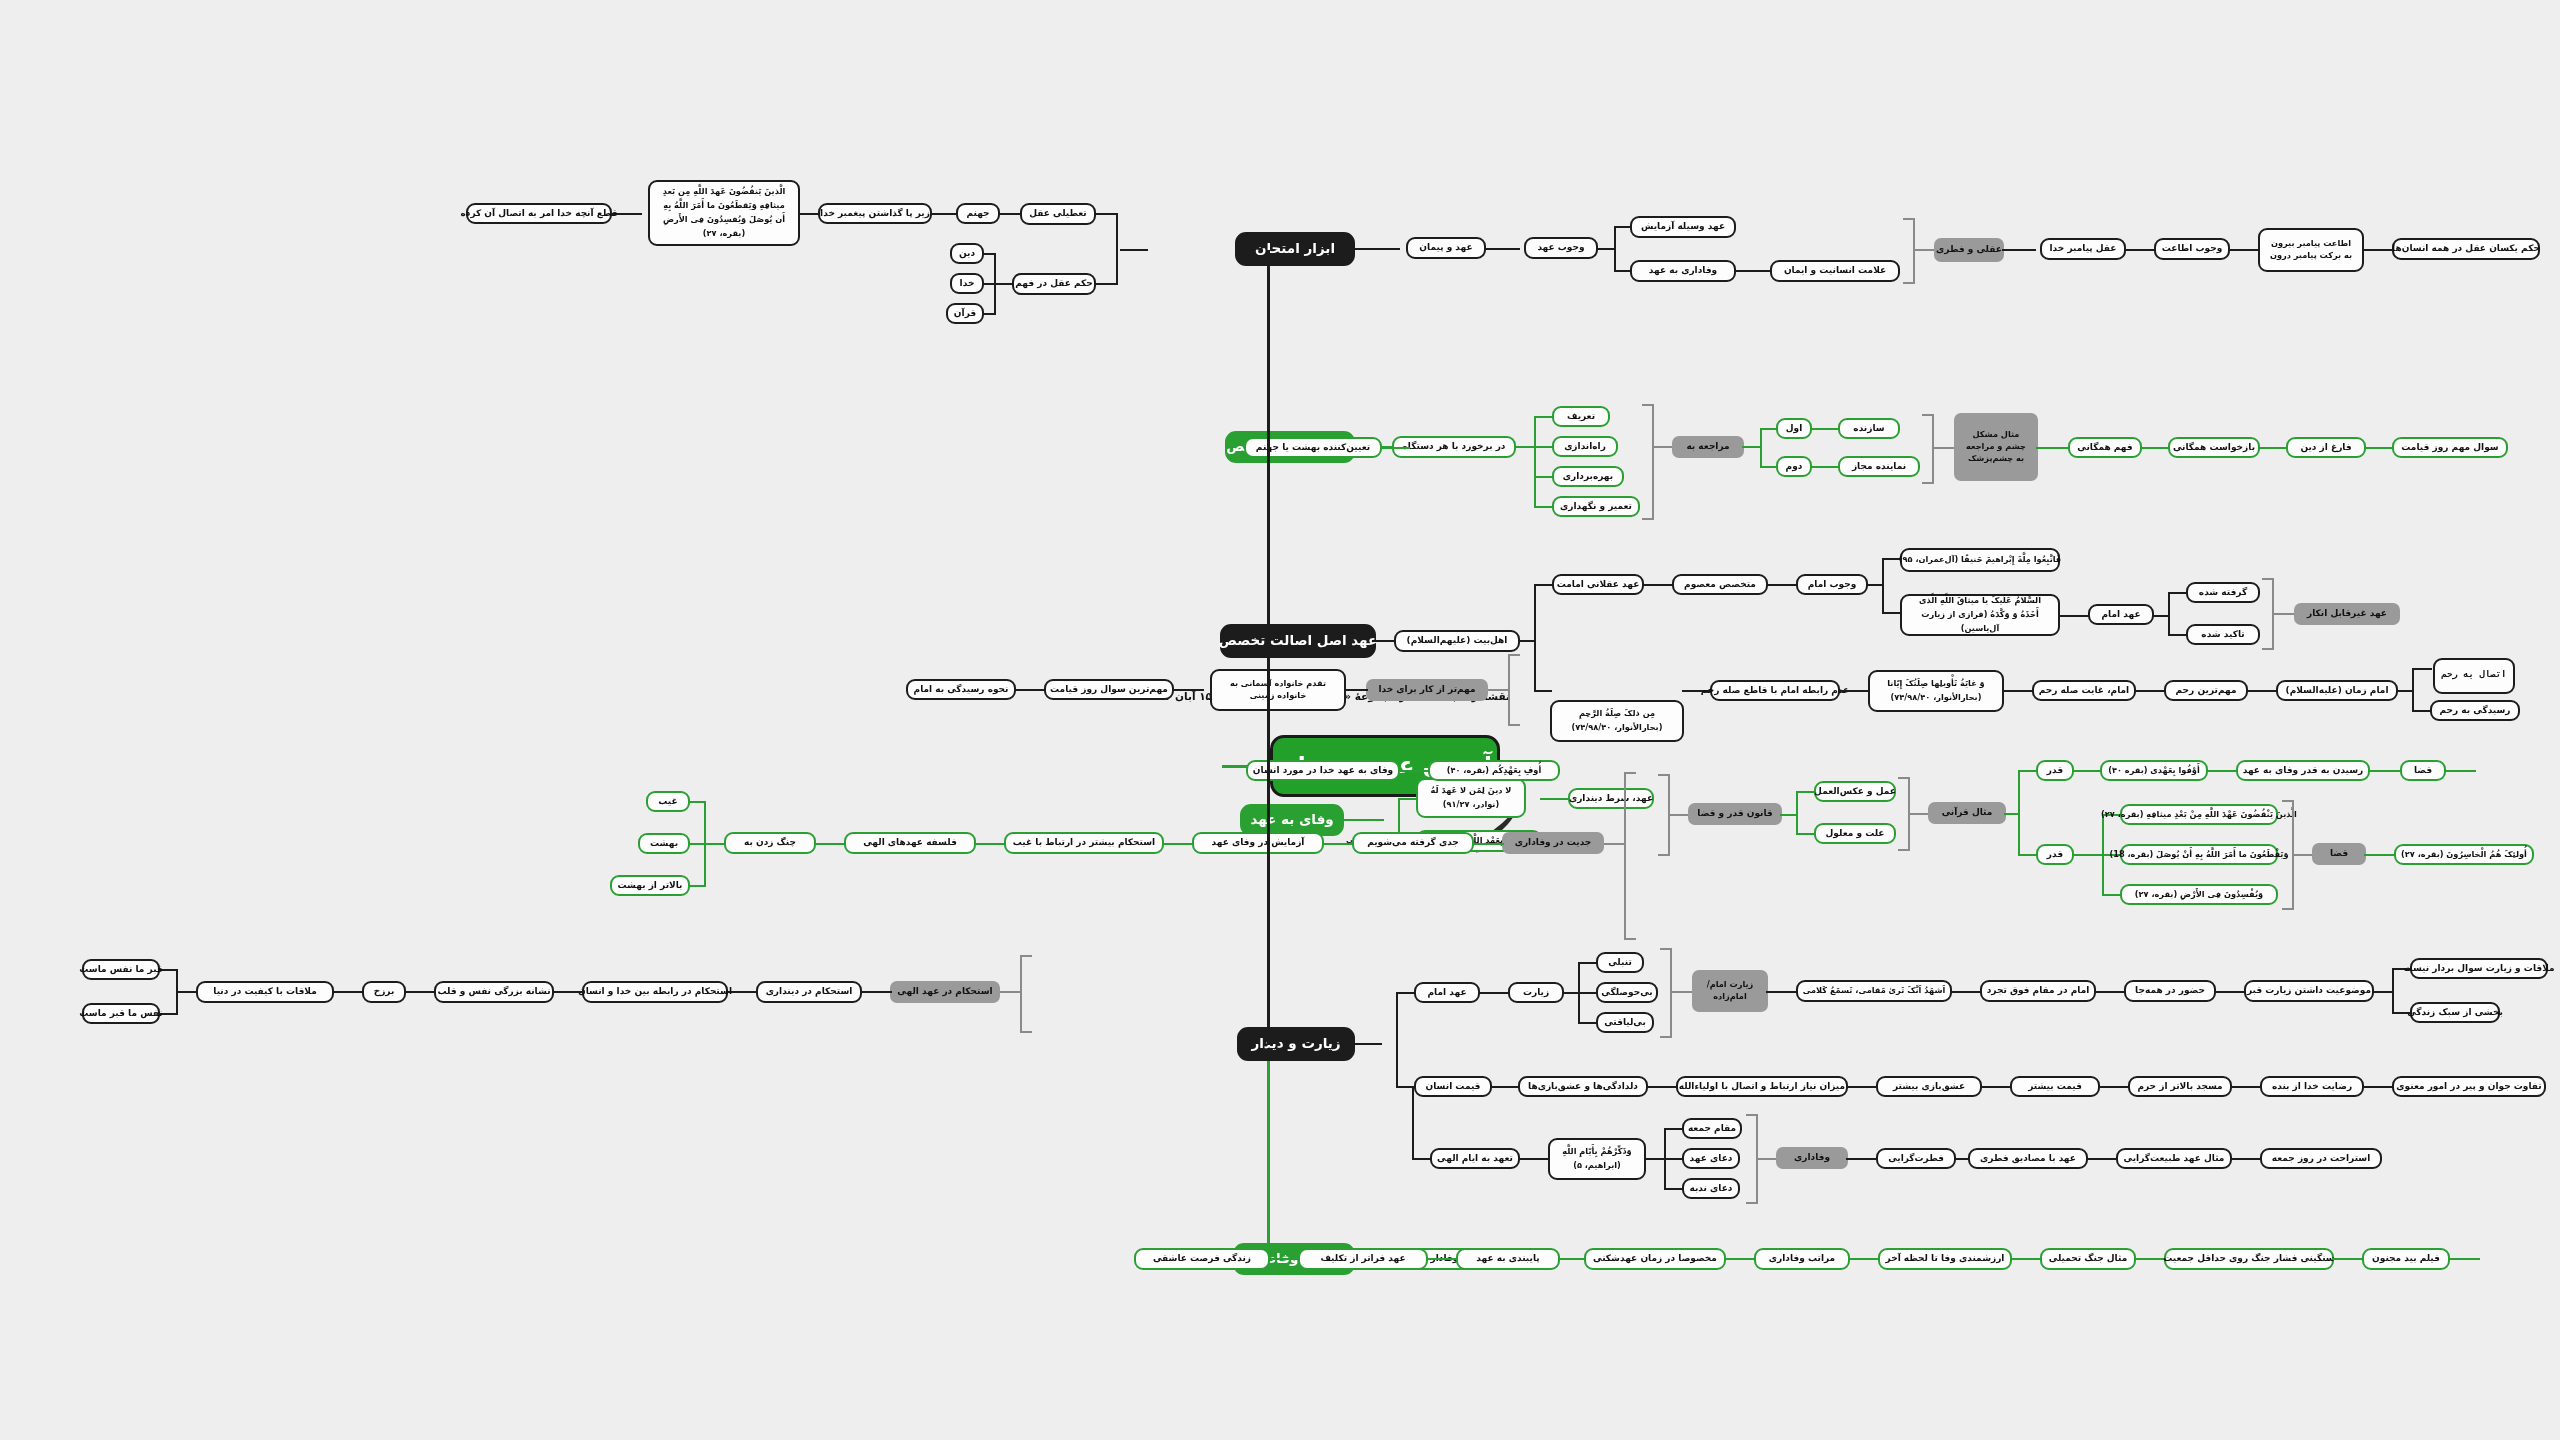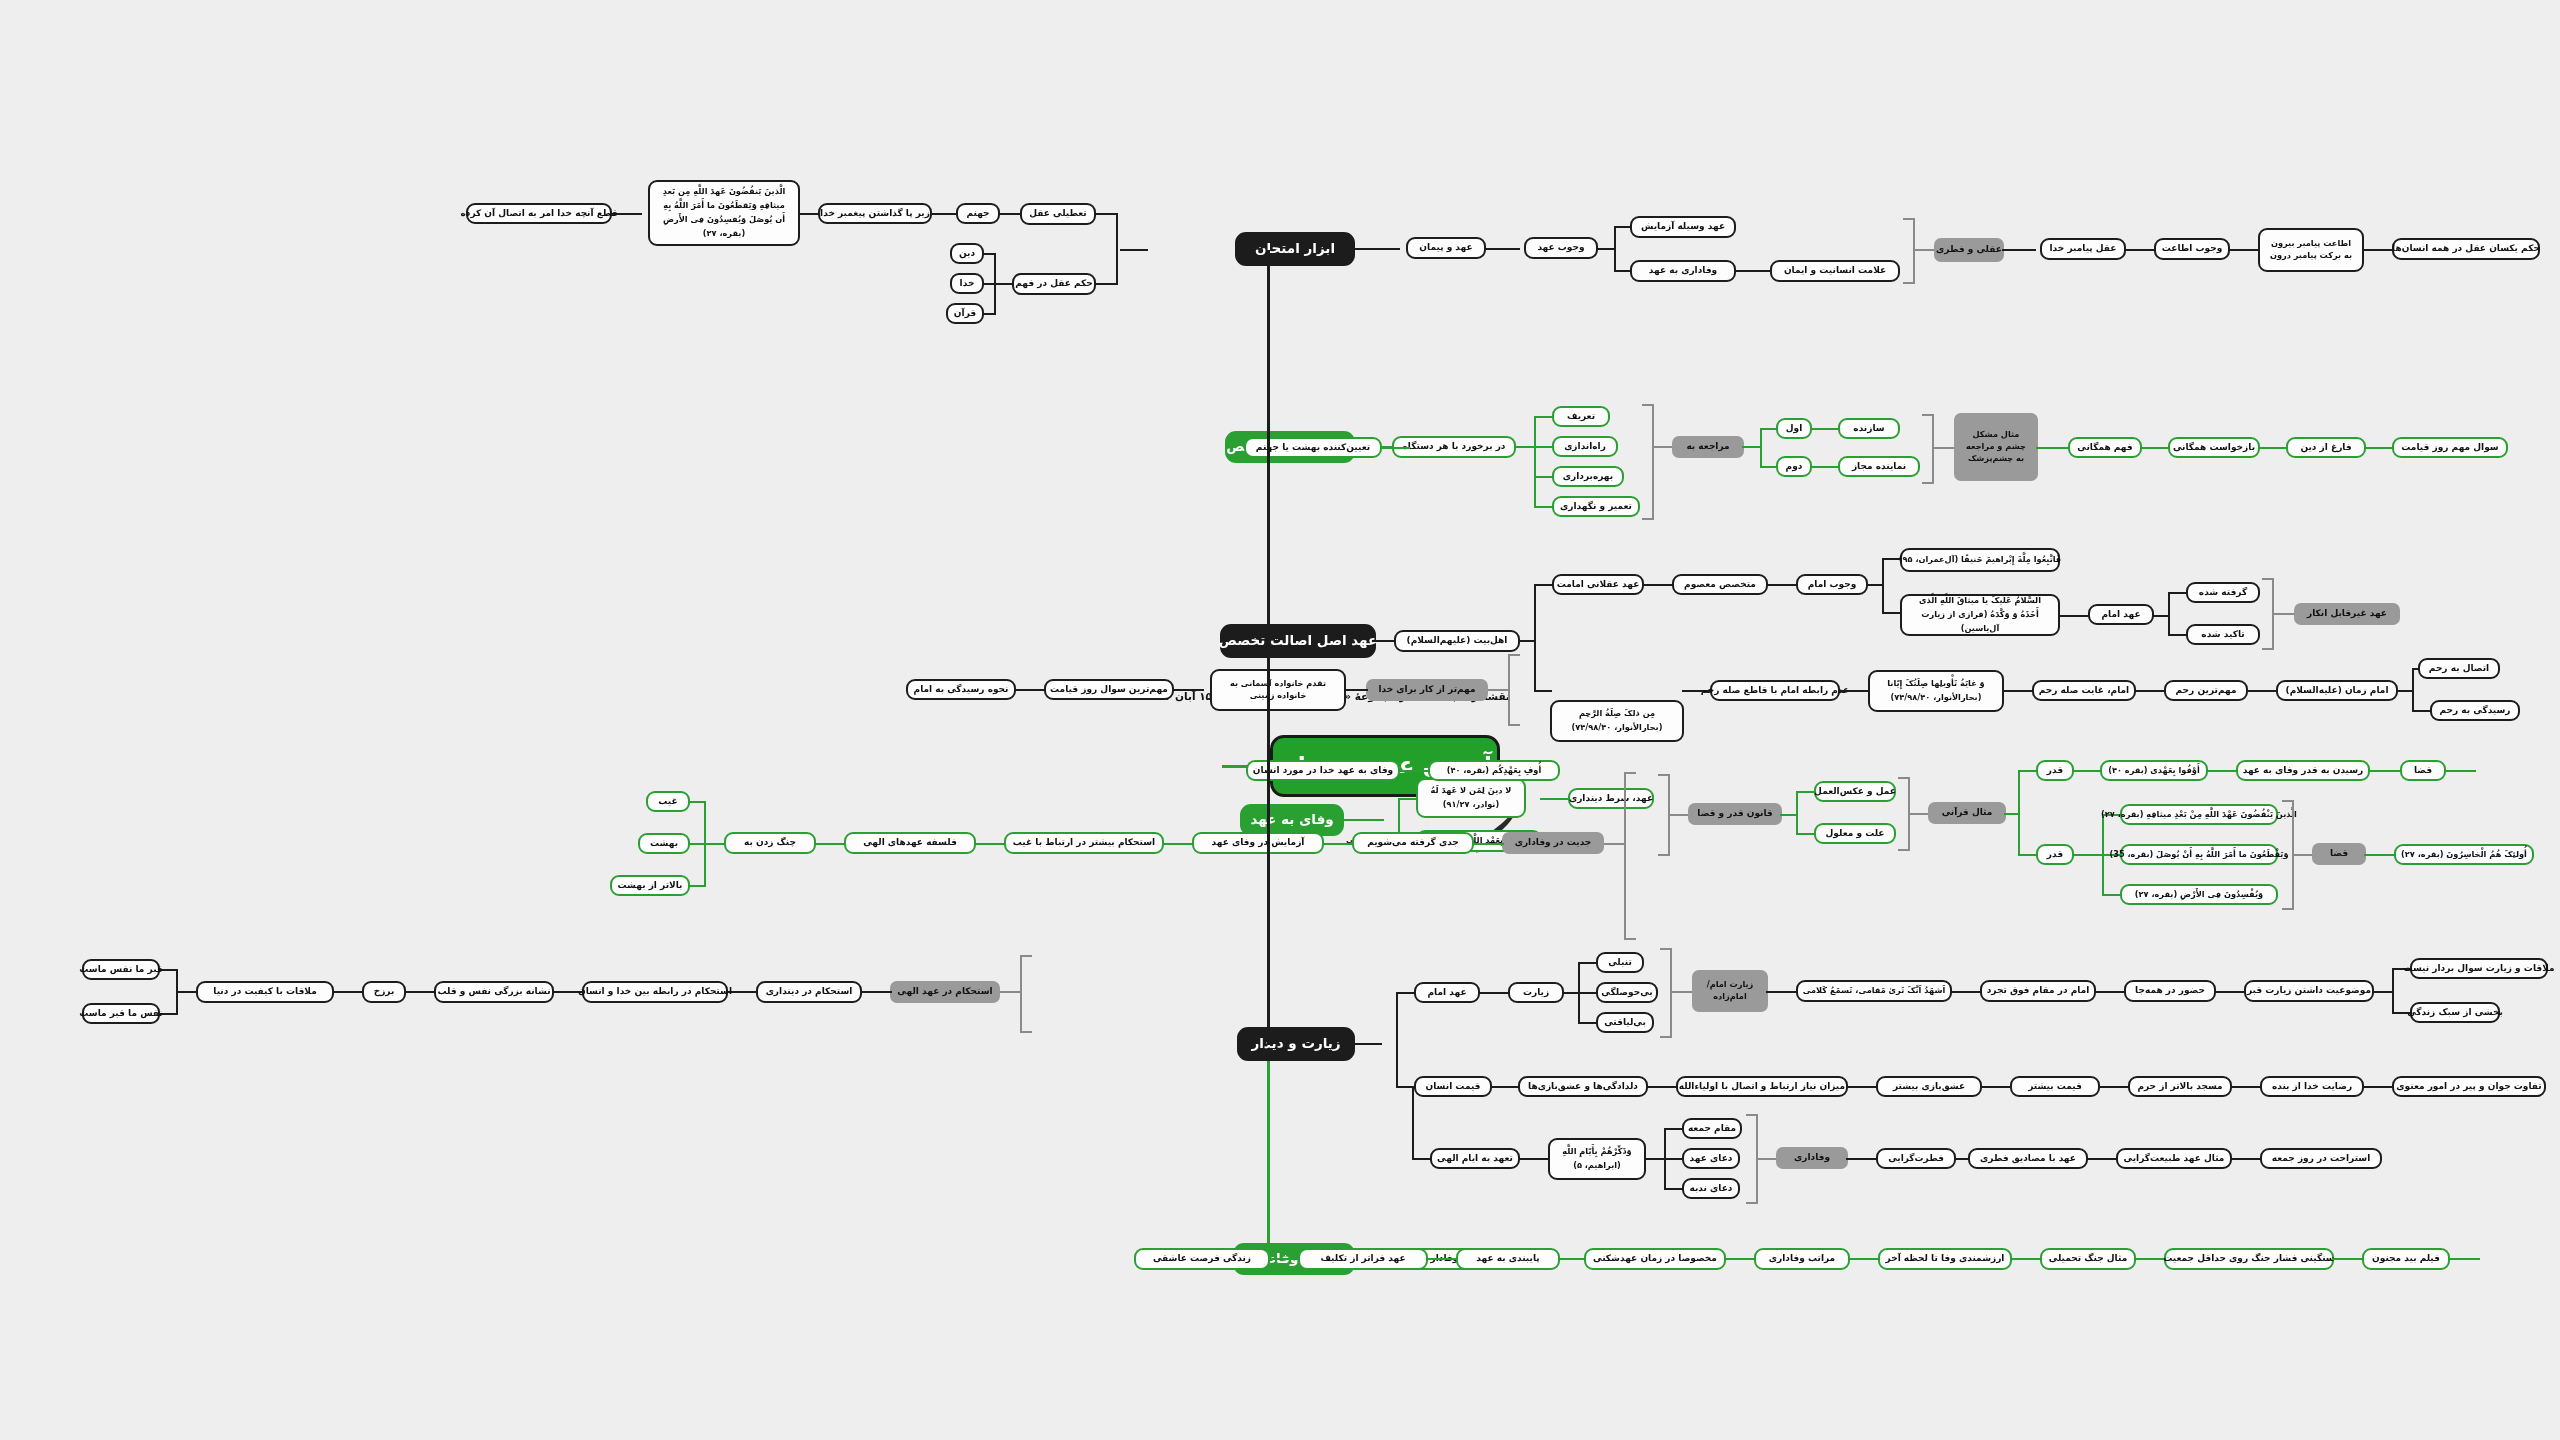--- a/index.html
+++ b/index.html
@@ -267,21 +267,21 @@
   <div class="ln" style="right:394px;top:690px;width:32px;height:2.4px;"></div>
   <div class="node fs9" style="right:312px;top:680px;width:84px;height:21px;">مهم‌ترین رحم</div>
   <div class="ln" style="right:282px;top:690px;width:32px;height:2.4px;"></div>
   <div class="node fs9" style="right:162px;top:680px;width:122px;height:21px;">امام زمان (علیه‌السلام)</div>
 
   <div class="ln" style="right:146px;top:668px;width:2.4px;height:44px;"></div>
   <div class="ln" style="right:146px;top:690px;width:18px;height:2.4px;"></div>
   <div class="ln" style="right:128px;top:668px;width:20px;height:2.4px;"></div>
   <div class="ln" style="right:128px;top:710px;width:20px;height:2.4px;"></div>
 
-  <div class="node fs9" style="right:60px;top:658px;width:82px;height:21px;">اتصال به رحم</div>
+  <div class="node fs9" style="right:45px;top:658px;width:82px;height:36px;font-family:Liberation Mono, monospace;">اتصال به رحم</div>
   <div class="node fs9" style="right:40px;top:700px;width:90px;height:21px;">رسیدگی به رحم</div>
 
   <div class="ln gray" style="left:1508px;top:654px;width:2px;height:72px;"></div>
   <div class="ln gray" style="left:1508px;top:654px;width:12px;height:2px;"></div>
   <div class="ln gray" style="left:1508px;top:724px;width:12px;height:2px;"></div>
   <div class="ln gray" style="left:1486px;top:689px;width:24px;height:2px;"></div>
 
   <div class="node gray fs9" style="left:1366px;top:679px;width:122px;height:22px;">مهم‌تر از کار برای خدا</div>
   <div class="ln" style="left:1336px;top:689px;width:32px;height:2.4px;"></div>
   <div class="node multi fs8" style="left:1202px;top:669px;width:136px;height:42px;">تقدم خانواده آسمانی به خانواده زمینی</div>
@@ -344,21 +344,21 @@
   <div class="ln g" style="left:1398px;top:770px;width:32px;height:2.4px;"></div>
   <div class="node g fs9" style="left:1246px;top:760px;width:154px;height:21px;">وفای به عهد خدا در مورد انسان</div>
 
   <div class="ln g" style="right:458px;top:854px;width:30px;height:2.4px;"></div>
   <div class="ln g" style="right:456px;top:814px;width:2.4px;height:82px;"></div>
   <div class="ln g" style="right:438px;top:814px;width:20px;height:2.4px;"></div>
   <div class="ln g" style="right:438px;top:854px;width:20px;height:2.4px;"></div>
   <div class="ln g" style="right:438px;top:894px;width:20px;height:2.4px;"></div>
 
   <div class="node g fs8" style="right:282px;top:804px;width:158px;height:21px;">الَّذینَ یَنْقُضُونَ عَهْدَ اللَّهِ مِنْ بَعْدِ میثاقِهِ (بقره، ۲۷)</div>
-  <div class="node g fs8" style="right:282px;top:844px;width:158px;height:21px;">وَیَقْطَعُونَ ما أَمَرَ اللَّهُ بِهِ أَنْ یُوصَلَ (بقره، 35)</div>
+  <div class="node g fs8" style="right:282px;top:844px;width:158px;height:21px;">وَیَقْطَعُونَ ما أَمَرَ اللَّهُ بِهِ أَنْ یُوصَلَ (بقره، 18)</div>
   <div class="node g fs8" style="right:282px;top:884px;width:158px;height:21px;">وَیُفْسِدُونَ فِی الأَرْضِ (بقره، ۲۷)</div>
 
   <div class="ln gray" style="right:266px;top:800px;width:2px;height:110px;"></div>
   <div class="ln gray" style="right:266px;top:800px;width:12px;height:2px;"></div>
   <div class="ln gray" style="right:266px;top:908px;width:12px;height:2px;"></div>
   <div class="ln gray" style="right:246px;top:854px;width:22px;height:2px;"></div>
 
   <div class="node gray fs9" style="right:194px;top:843px;width:54px;height:22px;">قضا</div>
   <div class="ln g" style="right:164px;top:854px;width:32px;height:2.4px;"></div>
   <div class="node g fs8" style="right:26px;top:844px;width:140px;height:21px;">أُولئِکَ هُمُ الْخاسِرُونَ (بقره، ۲۷)</div>

